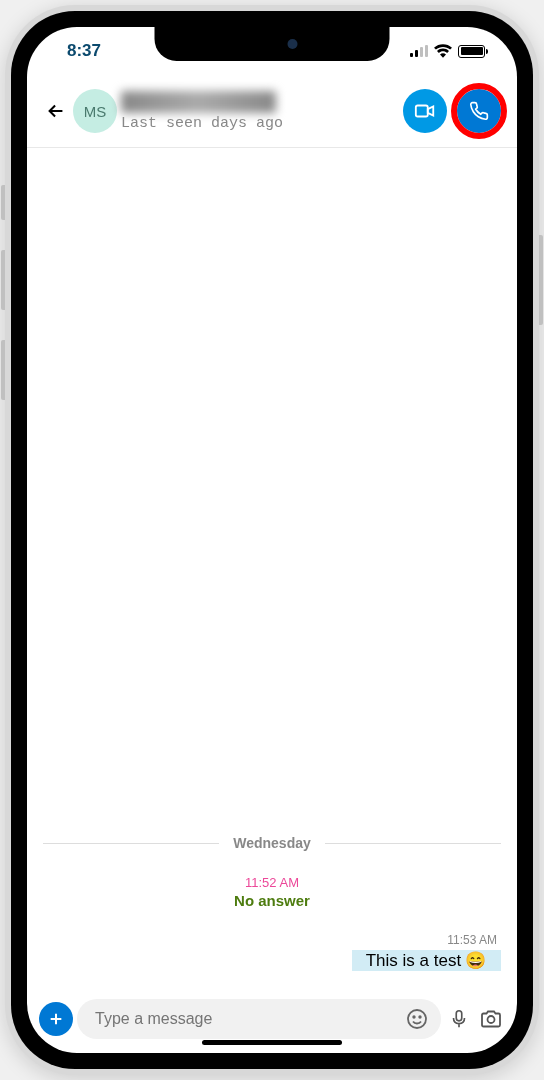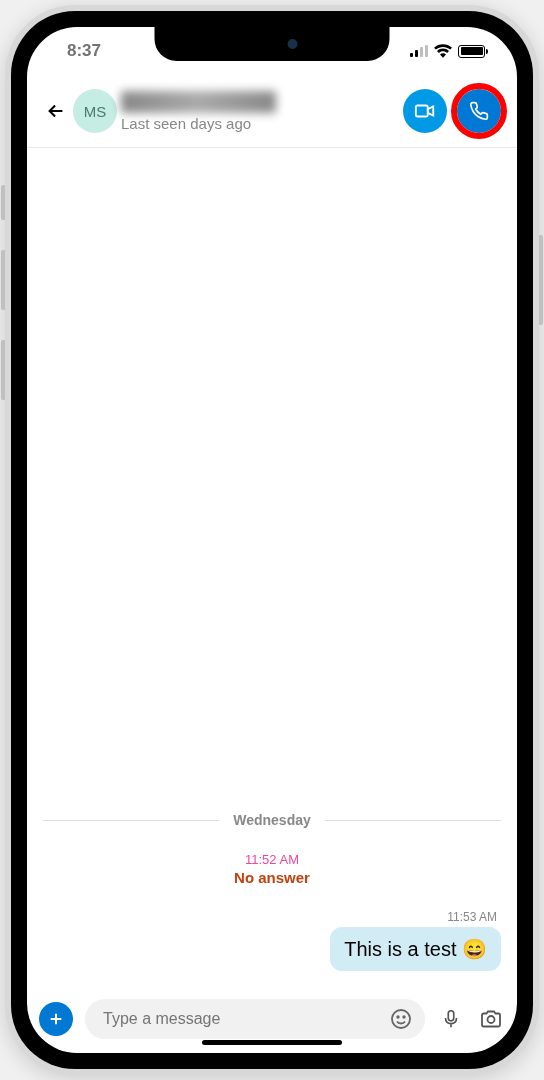--- a/index.html
+++ b/index.html
@@ -79,21 +79,21 @@
       margin-left: 40px;
     }
     .status-bar {
       height: 48px;
       display: flex;
       justify-content: space-between;
       align-items: center;
       padding: 0 28px;
       font-size: 17px;
       font-weight: 600;
-      color: #737373;
+      color: #0c4a6e;
       position: relative;
       z-index: 50;
     }
     .status-left { padding-left: 12px; }
     .status-right {
       display: flex;
       align-items: center;
       gap: 6px;
       padding-right: 4px;
     }
@@ -165,20 +165,21 @@
       user-select: none;
       height: 22px;
       background: linear-gradient(90deg, #888 0%, #aaa 50%, #888 100%);
       width: 155px;
       border-radius: 2px;
     }
     .contact-status {
       font-size: 15px;
       color: #888;
       margin-top: 2px;
+      font-family: Liberation Mono, monospace;
     }
     .header-actions {
       display: flex;
       gap: 10px;
       align-items: center;
     }
     .action-btn {
       width: 44px;
       height: 44px;
       border-radius: 50%;
@@ -213,41 +214,41 @@
       margin: 20px 0 16px;
       gap: 14px;
     }
     .date-line { flex: 1; height: 1px; background: #ddd; }
     .date-text { font-size: 14px; color: #888; font-weight: bold; }
     .system-msg {
       text-align: center;
       margin: 8px 0 18px;
     }
     .system-time { font-size: 13px; color: #ec4899; margin-bottom: 2px; }
-    .system-text { font-size: 15px; font-weight: 600; color: #c2410c; }
+    .system-text { font-size: 15px; font-weight: 600; color: #4d7c0f; }
     .msg-row {
       display: flex;
       flex-direction: column;
       align-items: flex-end;
       margin: 6px 0;
     }
     .msg-time { font-size: 12px; color: #888; margin-bottom: 3px; padding-right: 4px; }
     .msg-bubble {
       background: #d2ecf5;
-      padding: 10px 14px;
-      border-radius: 12px;
-      font-size: 20px;
+      padding: 0 14px;
+      border-radius: 0;
+      font-size: 17px;
       color: #000;
       max-width: 75%;
     }
     .chat-input-bar {
       display: flex;
       align-items: center;
       padding: 10px 12px 14px;
-      gap: 12px;
+      gap: 4px;
     }
     .add-btn {
       width: 34px;
       height: 34px;
       border-radius: 50%;
       background: #0078d4;
       display: flex;
       align-items: center;
       justify-content: center;
       color: #fff;

